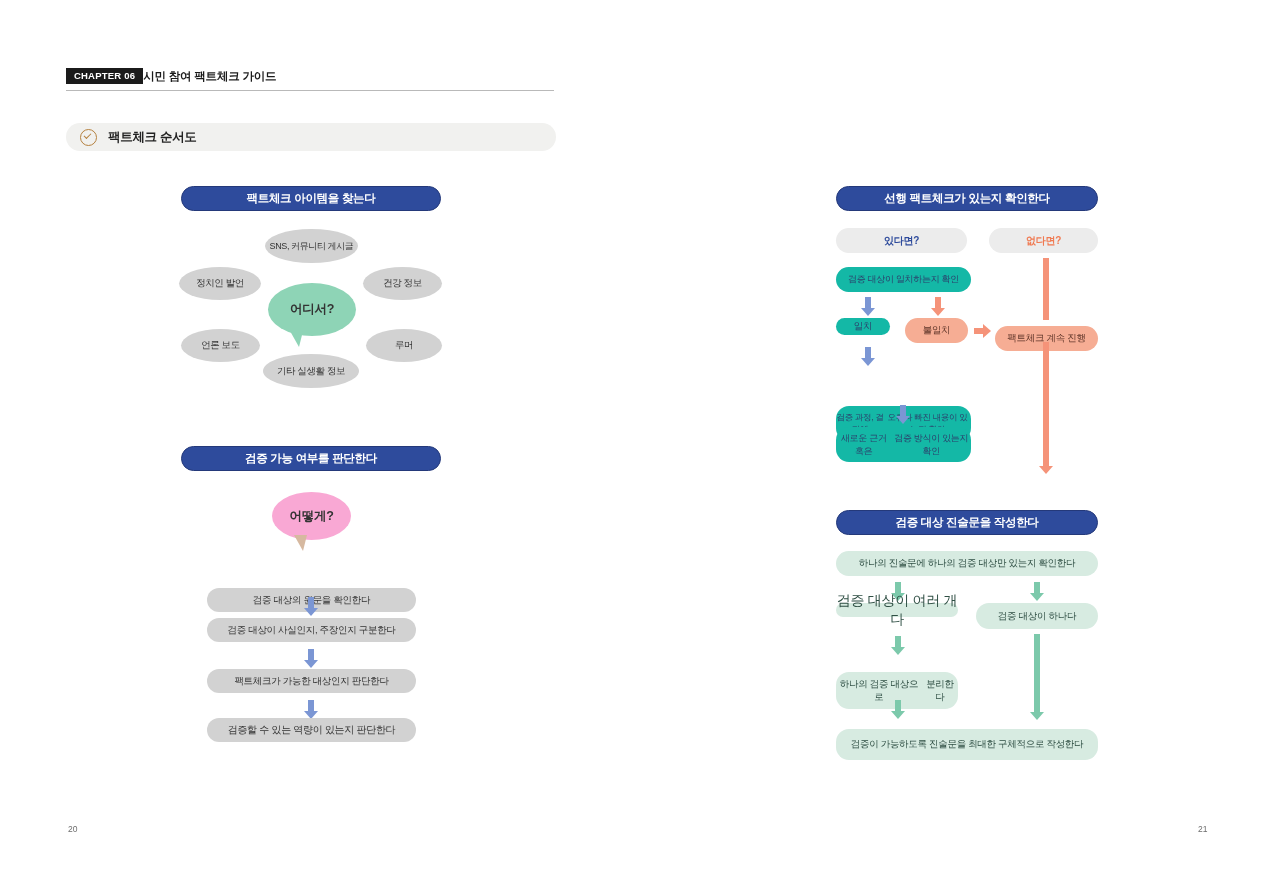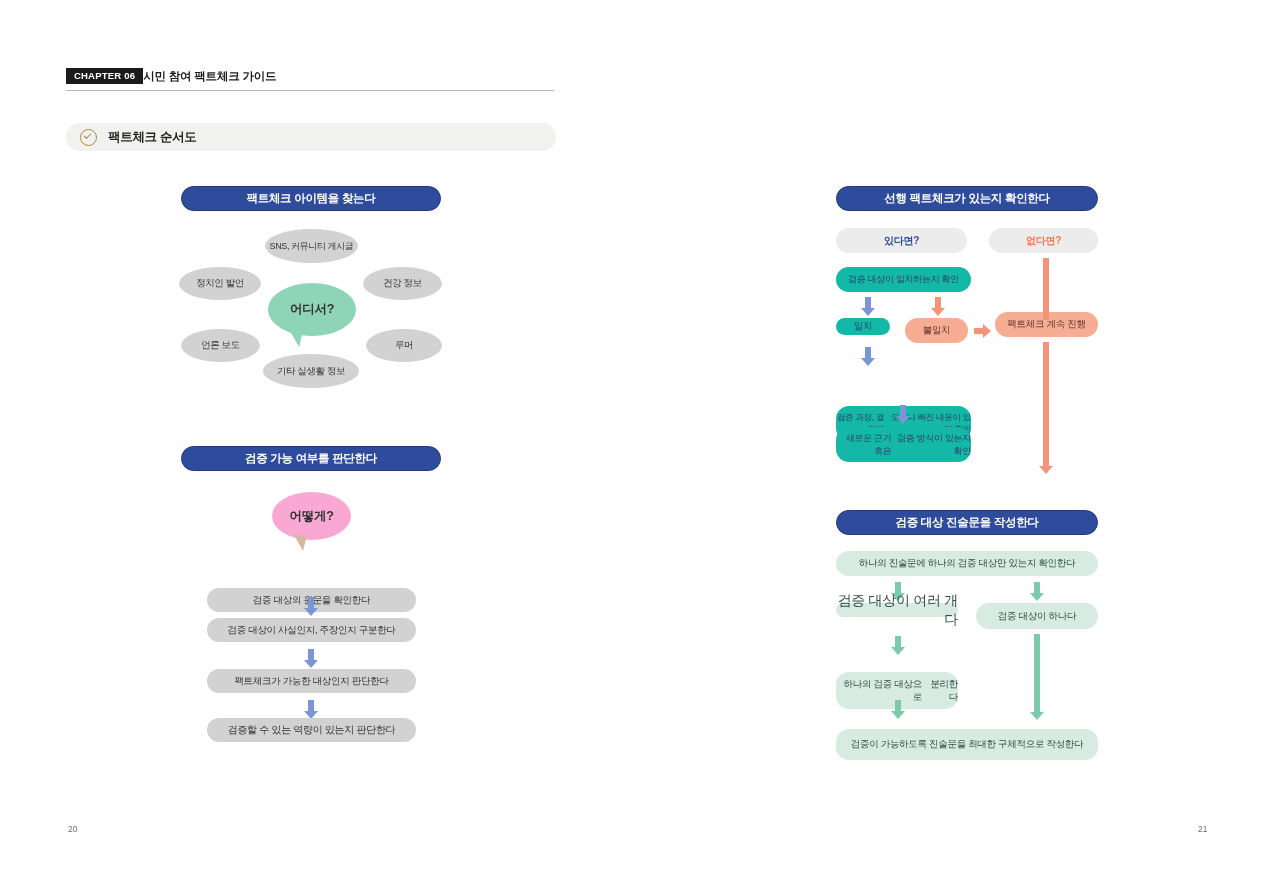--- a/index.html
+++ b/index.html
@@ -107,21 +107,21 @@
     justify-content: center;
     box-sizing: border-box;
   }
 
   .pill {
     position: absolute;
     border-radius: 13px;
     display: flex;
     align-items: center;
     justify-content: center;
-    text-align: right;
+    text-align: center;
     box-sizing: border-box;
     line-height: 1.35;
     letter-spacing: -.3px;
   }
   .pill.gray   { background: #d2d2d2; color: #333333; }
   .pill.lgray  { background: #ececec; color: #2e4b9c; }
   .pill.blue   { background: #14b8a6; color: #2c3f6b; }
   .pill.coral  { background: #f6ad94; color: #5e3428; }
   .pill.green  { background: #d7ebe1; color: #2f4f44; }
 
@@ -287,21 +287,21 @@
 
 <div class="pill blue" style="left:836px; top:318px; width:54px; height:17px; font-size:9.5px;">일치</div>
 
 <div class="pill coral" style="left:905px; top:318px; width:63px; height:25px; font-size:9.5px;">불일치</div>
 
 <div class="arrow-right c-coral" style="left:974px; top:324px; width:17px;">
   <span class="shaft" style="width:9px;"></span>
   <span class="head" style="left:9px;"></span>
 </div>
 
-<div class="pill coral" style="left:995px; top:312px; width:103px; height:25px; font-size:9.5px;">팩트체크 계속 진행</div>
+<div class="pill coral" style="left:995px; top:326px; width:103px; height:25px; font-size:9.5px;">팩트체크 계속 진행</div>
 
 <div class="arrow-down c-blue" style="left:861px; top:347px; height:19px;">
   <span class="shaft" style="height:11px;"></span>
   <span class="head" style="top:11px;"></span>
 </div>
 
 <div class="pill blue" style="left:836px; top:366px; width:135px; height:35px; font-size:8.5px;margin-top:40px;">
   <span>검증 과정, 결과에</span>
     <br>
   <span>오류나 빠진 내용이 있는지 확인</span>

